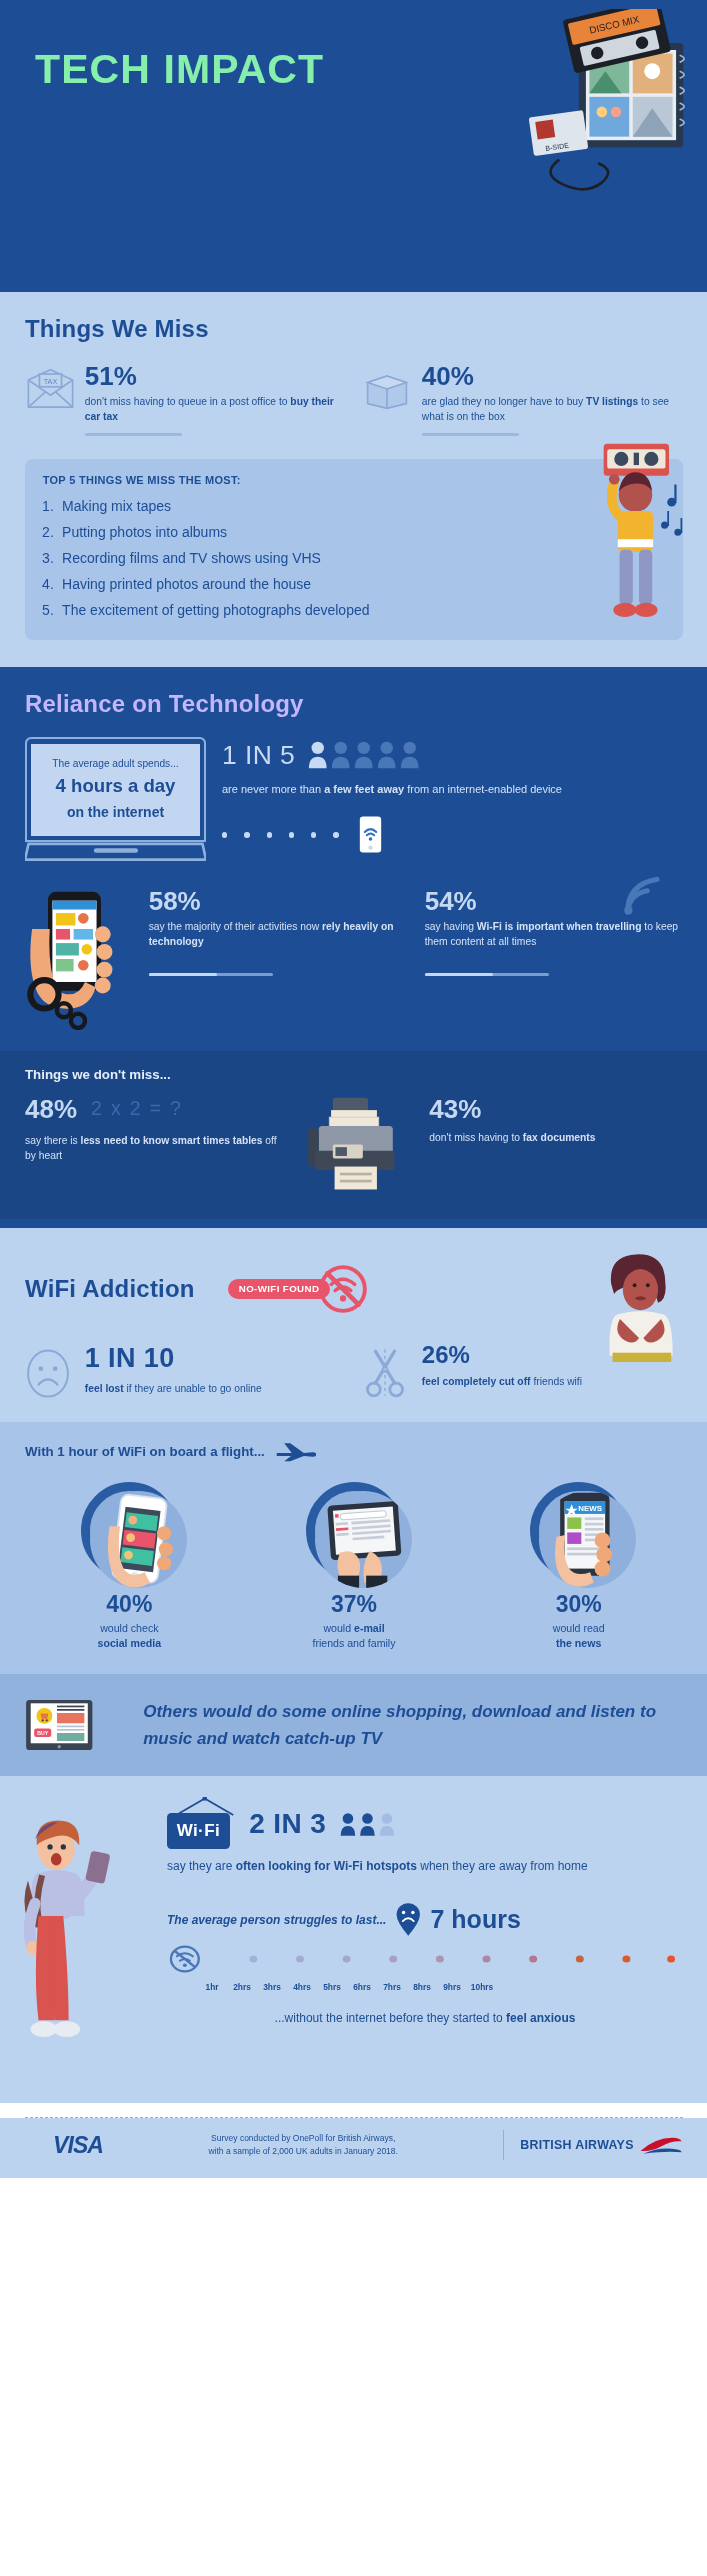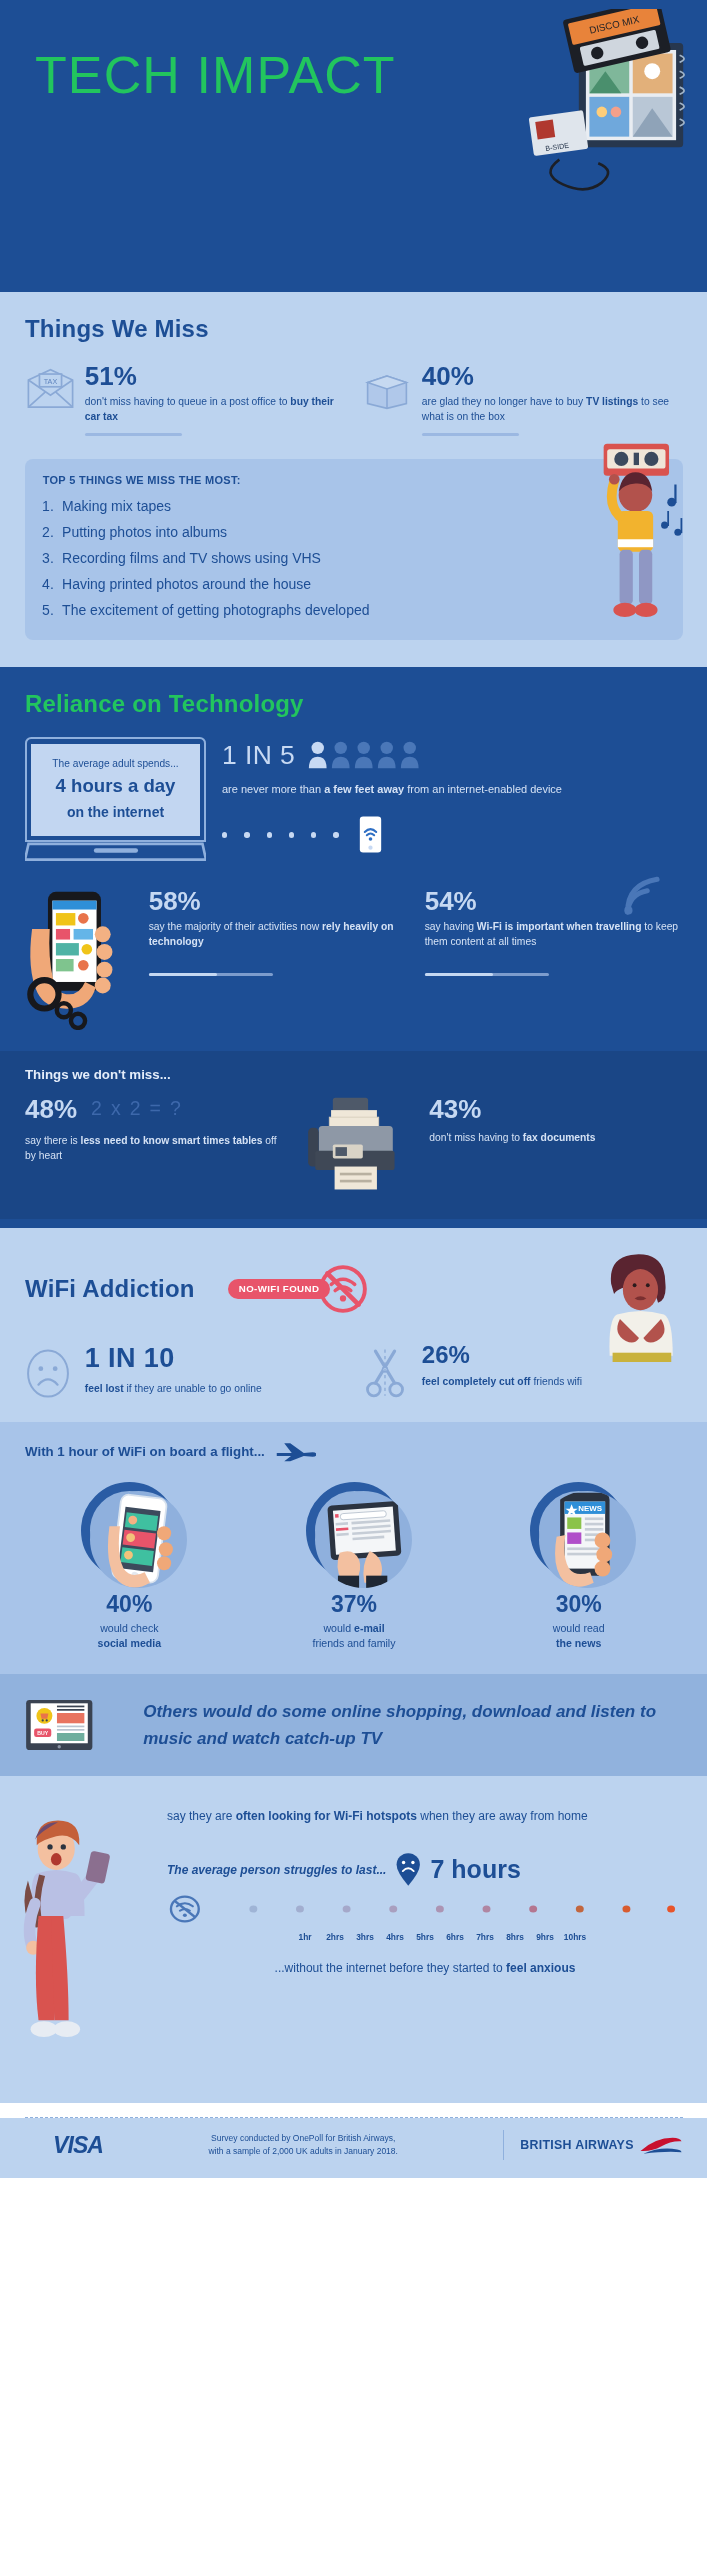--- a/index.html
+++ b/index.html
@@ -14,45 +14,45 @@
   
 
   
   .header {
     background: #1d4e95;
     padding: 49px 35px 41px 35px;
     position: relative;
     min-height: 292px;
   }
   .title {
-    color: #22c55e;
-    font-size: 52px;
+    color: #86efac;
+    font-size: 41px;
     letter-spacing: 1.1px;
-    font-weight: 400;
+    font-weight: 700;
     line-height: 1;
   }
   .subtitle {
     color: #b9cdea;
     font-size: 13px;
     line-height: 1.6;
     margin-top: 19.5px;
     max-width: 265px;
   }
   
   .hdr-art { position: absolute; right: 16px; top: 8.8px; width: 168px; height: 204px; }
 
   
   .sec-miss { background: #bcd3ef; padding: 23px 25px 26.5px 25px; position: relative; }
   .h2 {
     color: #1d4e95;
     font-size: 24px;
     font-weight: bold;
     letter-spacing: 0.2px;
   }
-  .h2.light { color: #22c55e; }
+  .h2.light { color: #c4b5fd; }
 
   .stat-row { display: flex; gap: 16px; margin-top: 19.5px; }
   .stat { flex: 1; display: flex; gap: 8.8px; }
   .stat .ico { flex: 0 0 51px; padding-top: 5.3px; }
   .stat .body { flex: 1; }
   .pct {
     font-size: 26px; font-weight: bold; color: #1d4e95; line-height: 1;
   }
   .pct.lt { color: #c5d8f2; }
   .desc {
@@ -145,21 +145,21 @@
     padding: 8px 9.7px; border-radius: 4.4px; letter-spacing: 0.4px; position: relative;
   }
   .two3-desc { font-size: 12px; color: #1d4e95; line-height: 1.55; margin-top: 8px; }
   .two3-desc b { font-weight: bold; }
 
   .avg-line { display: flex; align-items: center; gap: 8.8px; margin-top: 26.5px; }
   .avg-txt { font-size: 12px; font-weight: bold; font-style: italic; color: #1d4e95; }
   .hours-big { font-size: 25px; font-weight: bold; color: #1d4e95; }
 
   .scale-wrap { margin-top: 7px; position: relative; }
-  .ticks { display: flex; justify-content: center; margin-top: 4.4px; padding-left: 30px;}
+  .ticks { display: flex; justify-content: flex-start; margin-top: 4.4px; padding-left: 30px;}
   .tick { font-size: 8.4px; color: #1d4e95; font-weight: bold; width: 30px; text-align: center;}
   .closing { font-size: 12px; color: #1d4e95; text-align: center; margin-top: 19.5px; }
   .closing b { font-weight: bold; }
 
   
   .divider { border-top: 1.8px dashed #8fb0dd; margin: 14px 25px 0 25px; }
   .footer { background: #bcd3ef; padding: 12.4px 25px 17.7px 25px; display: flex; align-items: center; gap: 16px; }
   .visa { font-size: 23px; font-weight: bold; font-style: italic; color: #1d4e95; letter-spacing: -0.9px; margin-left: 28px; }
   .credit { flex: 1; font-size: 8.5px; color: #1d4e95; line-height: 1.55; text-align: center; }
   .ba { font-size: 12.4px; font-weight: bold; color: #1d4e95; letter-spacing: 0.3px; display:flex; align-items:center; gap:5.3px;}
@@ -635,20 +635,38 @@
       <circle cx="24" cy="160" r="8" fill="#f3c0a0"></circle>
 
       <path d="M30 124 q-6 70 0 118 l18 0 q4 -60 6 -118 Z" fill="#d9534f"></path>
       <path d="M58 124 q6 70 6 118 l-16 0 q-2 -60 -4 -118 Z" fill="#d9534f"></path>
 
       <ellipse cx="36" cy="252" rx="15" ry="9" fill="#e7ecf3"></ellipse>
       <ellipse cx="62" cy="252" rx="15" ry="9" fill="#e7ecf3"></ellipse>
     </svg>
 
     <div class="two3-main">
+      <div class="two3-head">
+        <div style="position:relative;padding-top:14px">
+          <svg viewBox="0 0 90 26" width="73" height="19.5" style="position:absolute;top:-1.8px;left:1.8px">
+            <path d="M6 24 L44 2 L82 24" fill="none" stroke="#1d4e95" stroke-width="2.4"></path>
+            <circle cx="44" cy="2" r="3" fill="#1d4e95"></circle>
+          </svg>
+          <div class="wifi-sign">Wi·Fi</div>
+        </div>
+        <div class="big-ratio dark" style="font-size:28px;margin-left:7px">2 IN 3</div>
+        <svg viewBox="0 0 80 32" width="65" height="26.5">
+          <circle cx="11" cy="9" r="6.5" fill="#1d4e95"></circle>
+            <path d="M2 30 q0 -12 9 -12 q9 0 9 12 Z" fill="#1d4e95"></path>
+          <circle cx="35" cy="9" r="6.5" fill="#1d4e95"></circle>
+            <path d="M26 30 q0 -12 9 -12 q9 0 9 12 Z" fill="#1d4e95"></path>
+          <circle cx="59" cy="9" r="6.5" fill="#a3bde2"></circle>
+            <path d="M50 30 q0 -12 9 -12 q9 0 9 12 Z" fill="#a3bde2"></path>
+        </svg>
+      </div>
 
       <div class="two3-desc"><span>say they are </span><b>often looking for Wi-Fi hotspots</b><span> when they are away from home</span></div>
 
       <div class="avg-line">
         <div class="avg-txt">The average person struggles to last...</div>
         <svg viewBox="0 0 34 44" width="26.5" height="35">
           <path d="M17 43 q-15 -18 -15 -27 a15 15 0 1 1 30 0 q0 9 -15 27 Z" fill="#1d4e95"></path>
           <circle cx="11" cy="13" r="2.2" fill="#ffffff"></circle>
             <circle cx="23" cy="13" r="2.2" fill="#ffffff"></circle>
           <path d="M10 24 q7 -7 14 0" fill="none" stroke="#ffffff" stroke-width="2.4" stroke-linecap="round"></path>

